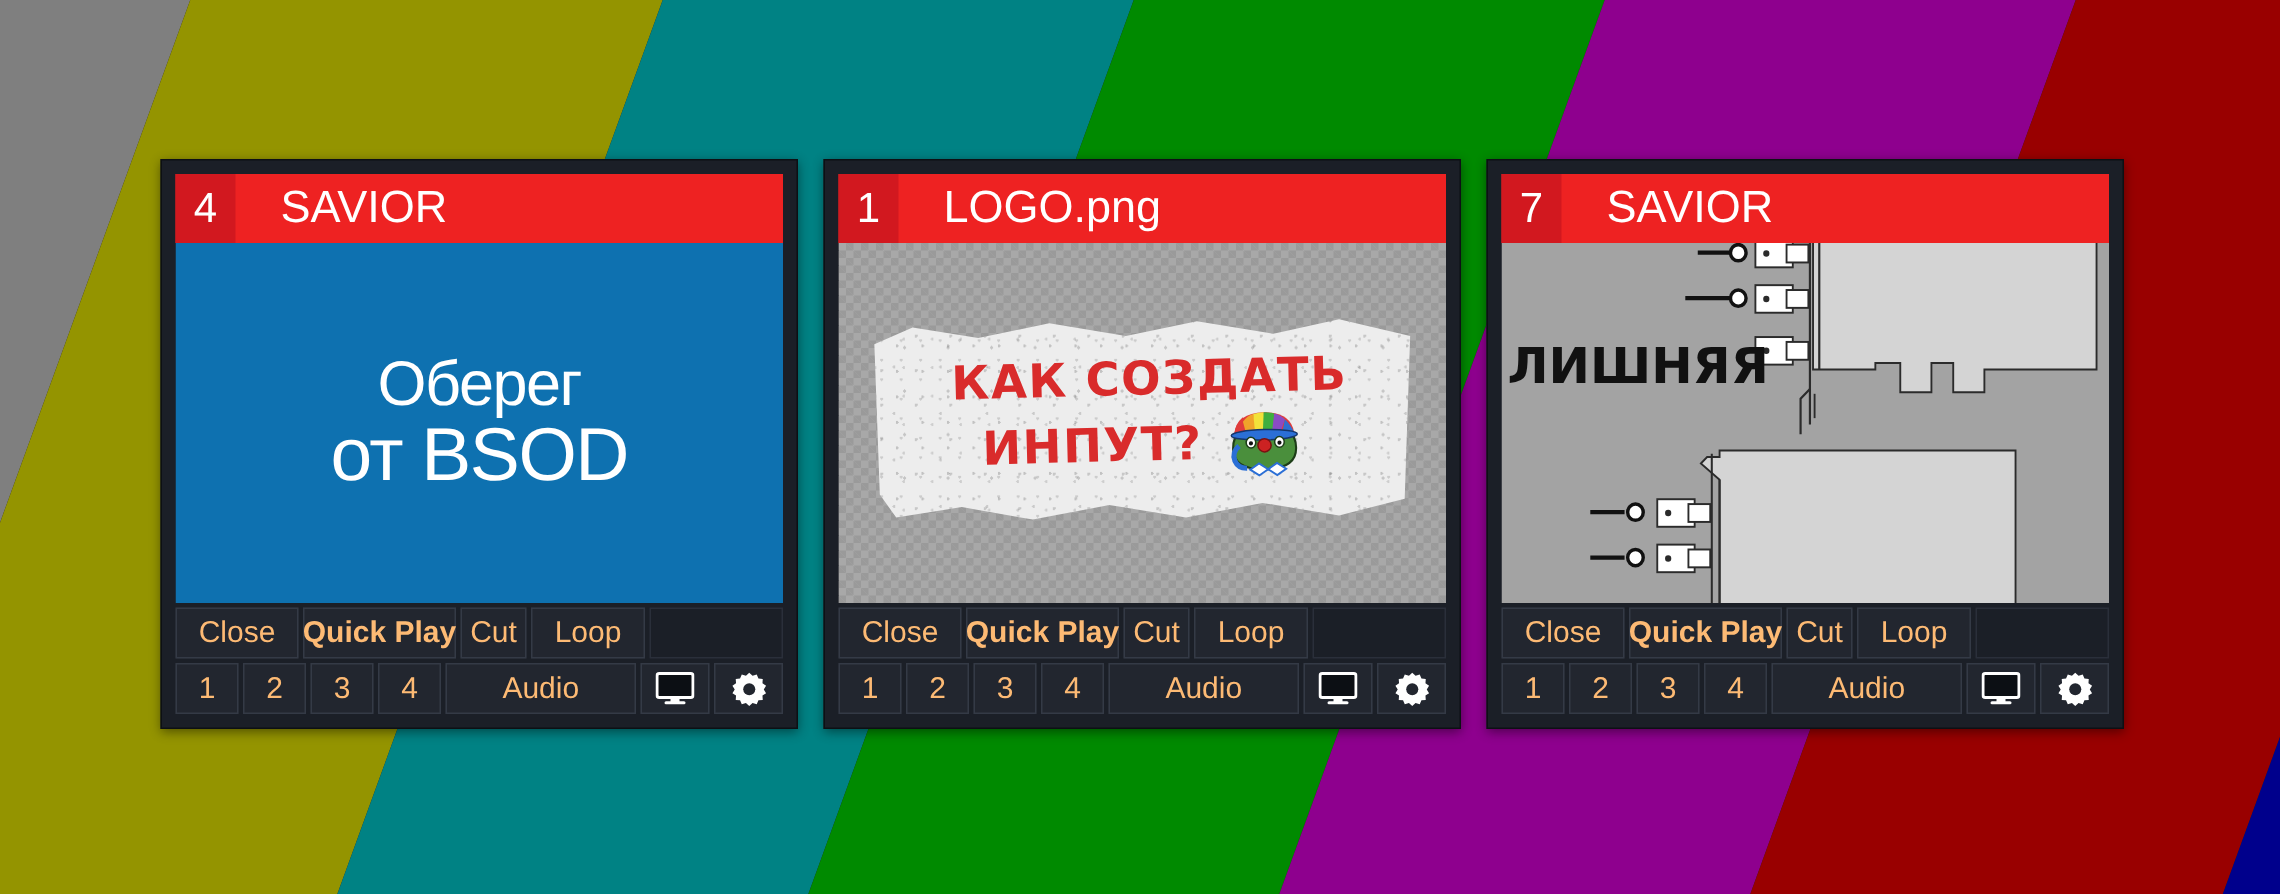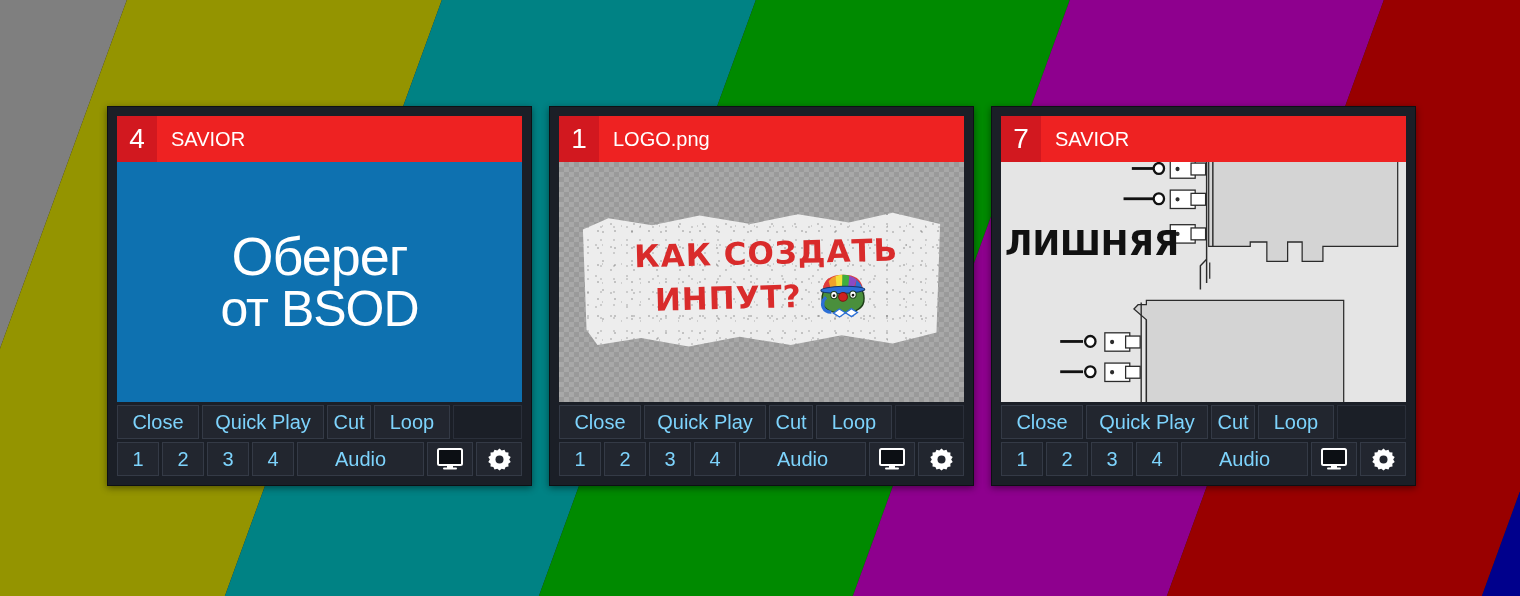--- a/index.html
+++ b/index.html
@@ -65,24 +65,24 @@
     color: #ffffff;
     font-size: 28px;
     display: flex;
     align-items: center;
     justify-content: center;
     line-height: 1;
   }
   .title-text {
     flex: 1 1 auto;
     color: #ffffff;
-    font-size: 20px;
+    font-size: 30px;
     display: flex;
     align-items: center;
-    padding-left: 14px;
+    padding-left: 30px;
     line-height: 1;
     white-space: nowrap;
     overflow: hidden;
   }
 
   
   .preview {
     flex: 1 1 auto;
     position: relative;
     overflow: hidden;
@@ -92,21 +92,21 @@
   .slide-blue {
     width: 100%;
     height: 100%;
     background: #0e71b0;
     display: flex;
     flex-direction: column;
     align-items: center;
     justify-content: center;
     color: #ffffff;
   }
-  .slide-blue .l1 { font-size: 54px; line-height: 1.02; letter-spacing: -1px; }
+  .slide-blue .l1 { font-size: 42px; line-height: 1.02; letter-spacing: -1px; }
   .slide-blue .l2 { font-size: 50px; line-height: 1.02; letter-spacing: -1px; }
 
   
   .checker {
     width: 100%;
     height: 100%;
     background-color: #a8a8a8;
     background-image:
       linear-gradient(45deg, #9a9a9a 25%, transparent 25%, transparent 75%, #9a9a9a 75%),
       linear-gradient(45deg, #9a9a9a 25%, transparent 25%, transparent 75%, #9a9a9a 75%);
@@ -156,21 +156,21 @@
   }
   .tape-line.l1 { transform: rotate(-1.5deg); padding-left: 10px; }
   .tape-line.l2 {
     transform: rotate(-1.5deg);
     display: flex; align-items: center; justify-content: center; gap: 12px;
     padding-left: 4px;
   }
   .pepe { width: 58px; height: 52px; flex: 0 0 auto; }
 
   
-  .drawing { width: 100%; height: 100%; background: #e5e5e5; position: relative; }
+  .drawing { width: 100%; height: 100%; background: #a3a3a3; position: relative; }
   .drawing svg { position: absolute; inset: 0; width: 100%; height: 100%; }
   .lishnaya {
     position: absolute;
     left: 4px;
     top: 27%;
     font-family: "DejaVu Sans", sans-serif;
     font-weight: bold;
     font-size: 33px;
     color: #111111;
     letter-spacing: 0px;
@@ -182,32 +182,32 @@
     display: flex;
     flex: 0 0 auto;
     gap: 3px;
     margin-top: 3px;
   }
   .btnrow.row1 { height: 34px; }
   .btnrow.row2 { height: 34px; }
   .btn {
     background: #22262f;
     border: 1px solid #343a46;
-    color: #7dd3fc;
+    color: #fdba74;
     font-size: 20px;
     display: flex;
     align-items: center;
     justify-content: center;
     box-sizing: border-box;
     line-height: 1;
     white-space: nowrap;
   }
   .btn.blank { background: #1b1f27; border-color: #2a2f3a; }
   .b-close     { width: 82px; }
-  .b-quick     { width: 122px; }
+  .b-quick     { width: 102px; font-weight: bold; }
   .b-cut       { width: 44px; }
   .b-loop      { width: 76px; }
   .b-spacer    { flex: 1 1 auto; }
   .b-num       { width: 42px; }
   .b-audio     { flex: 1 1 auto; }
   .b-icon      { width: 46px; }
   .b-gear      { width: 46px; }
 
   .icon-monitor { width: 26px; height: 22px; display:block; }
   .icon-gear    { width: 23px; height: 23px; display:block; }

